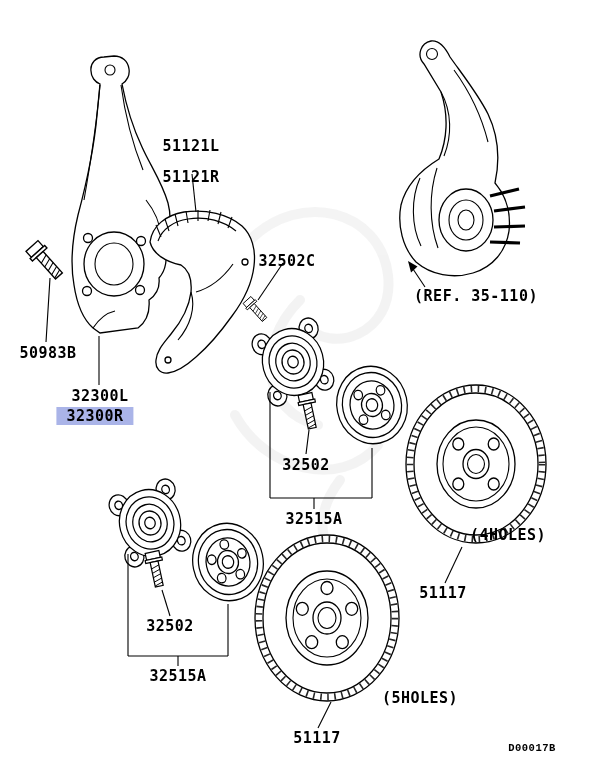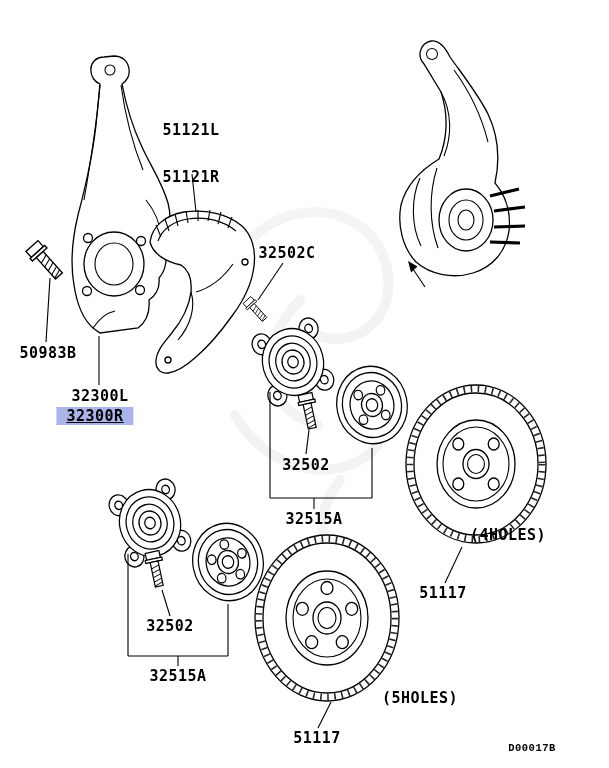--- a/index.html
+++ b/index.html
@@ -8,21 +8,21 @@
     position:relative; width:609px; height:768px; background:#fff; overflow:hidden;
     font-family:"DejaVu Sans Mono","Liberation Mono",monospace;
   }
   .stage svg{ position:absolute; left:0; top:0; }
   .part-label{
     position:absolute; transform:translateX(-50%);
     font-weight:bold; font-size:15px; letter-spacing:.5px; line-height:18px;
     color:#000; white-space:nowrap;
   }
   .clickable{ cursor:pointer; }
-  .selected{ background:var(--highlight-color); padding:0 10px; text-decoration:underline; }
+  .selected{ background:var(--highlight-color); padding:0 10px; }
   .code-label{ font-size:10.5px; letter-spacing:.5px;font-family:Liberation Mono, monospace; }
   
   .part{ fill:#fff; stroke:#000; stroke-width:1.3; }
   .ln{ fill:none; stroke:#000; stroke-width:1.1; }
 </style>
 </head>
 <body>
 
 <div class="stage">
 
@@ -173,23 +173,24 @@
       <path d="M306,454 L309,430"></path>
       <path d="M270,392 L270,498 M372,448 L372,498 M270,498 L372,498 M314,498 L314,509"></path>
       <path d="M445,583 L462,547"></path>
       <path d="M170,616 L162,590"></path>
       <path d="M128,554 L128,656 M228,604 L228,656 M128,656 L228,656 M178,656 L178,666"></path>
       <path d="M318,728 L331,702"></path>
     </g>
     <polygon points="408,261 417.5,266.5 411,272.5" fill="#000"></polygon>
   </svg>
 
-  <div class="part-label clickable" style="left:191px;top:121px">51121L</div>
+  <div class="part-label clickable" style="left:191px;top:137px">51121L</div>
   <div class="part-label clickable" style="left:191px;top:168px">51121R</div>
-  <div class="part-label clickable" style="left:287px;top:244px">32502C</div>
+  <div class="part-label clickable" style="left:287px;top:252px">32502C</div>
+  <div class="part-label clickable" style="left:476px;top:287px">(REF. 35-110)</div>
   <div class="part-label clickable" style="left:48px;top:344px">50983B</div>
   <div class="part-label clickable" style="left:100px;top:387px">32300L</div>
   <div class="part-label clickable selected" style="left:95px;top:407px">32300R</div>
   <div class="part-label clickable" style="left:306px;top:456px">32502</div>
   <div class="part-label clickable" style="left:314px;top:510px">32515A</div>
   <div class="part-label" style="left:508px;top:526px">(4HOLES)</div>
   <div class="part-label clickable" style="left:443px;top:584px">51117</div>
   <div class="part-label clickable" style="left:170px;top:617px">32502</div>
   <div class="part-label clickable" style="left:178px;top:667px">32515A</div>
   <div class="part-label" style="left:420px;top:689px">(5HOLES)</div>

